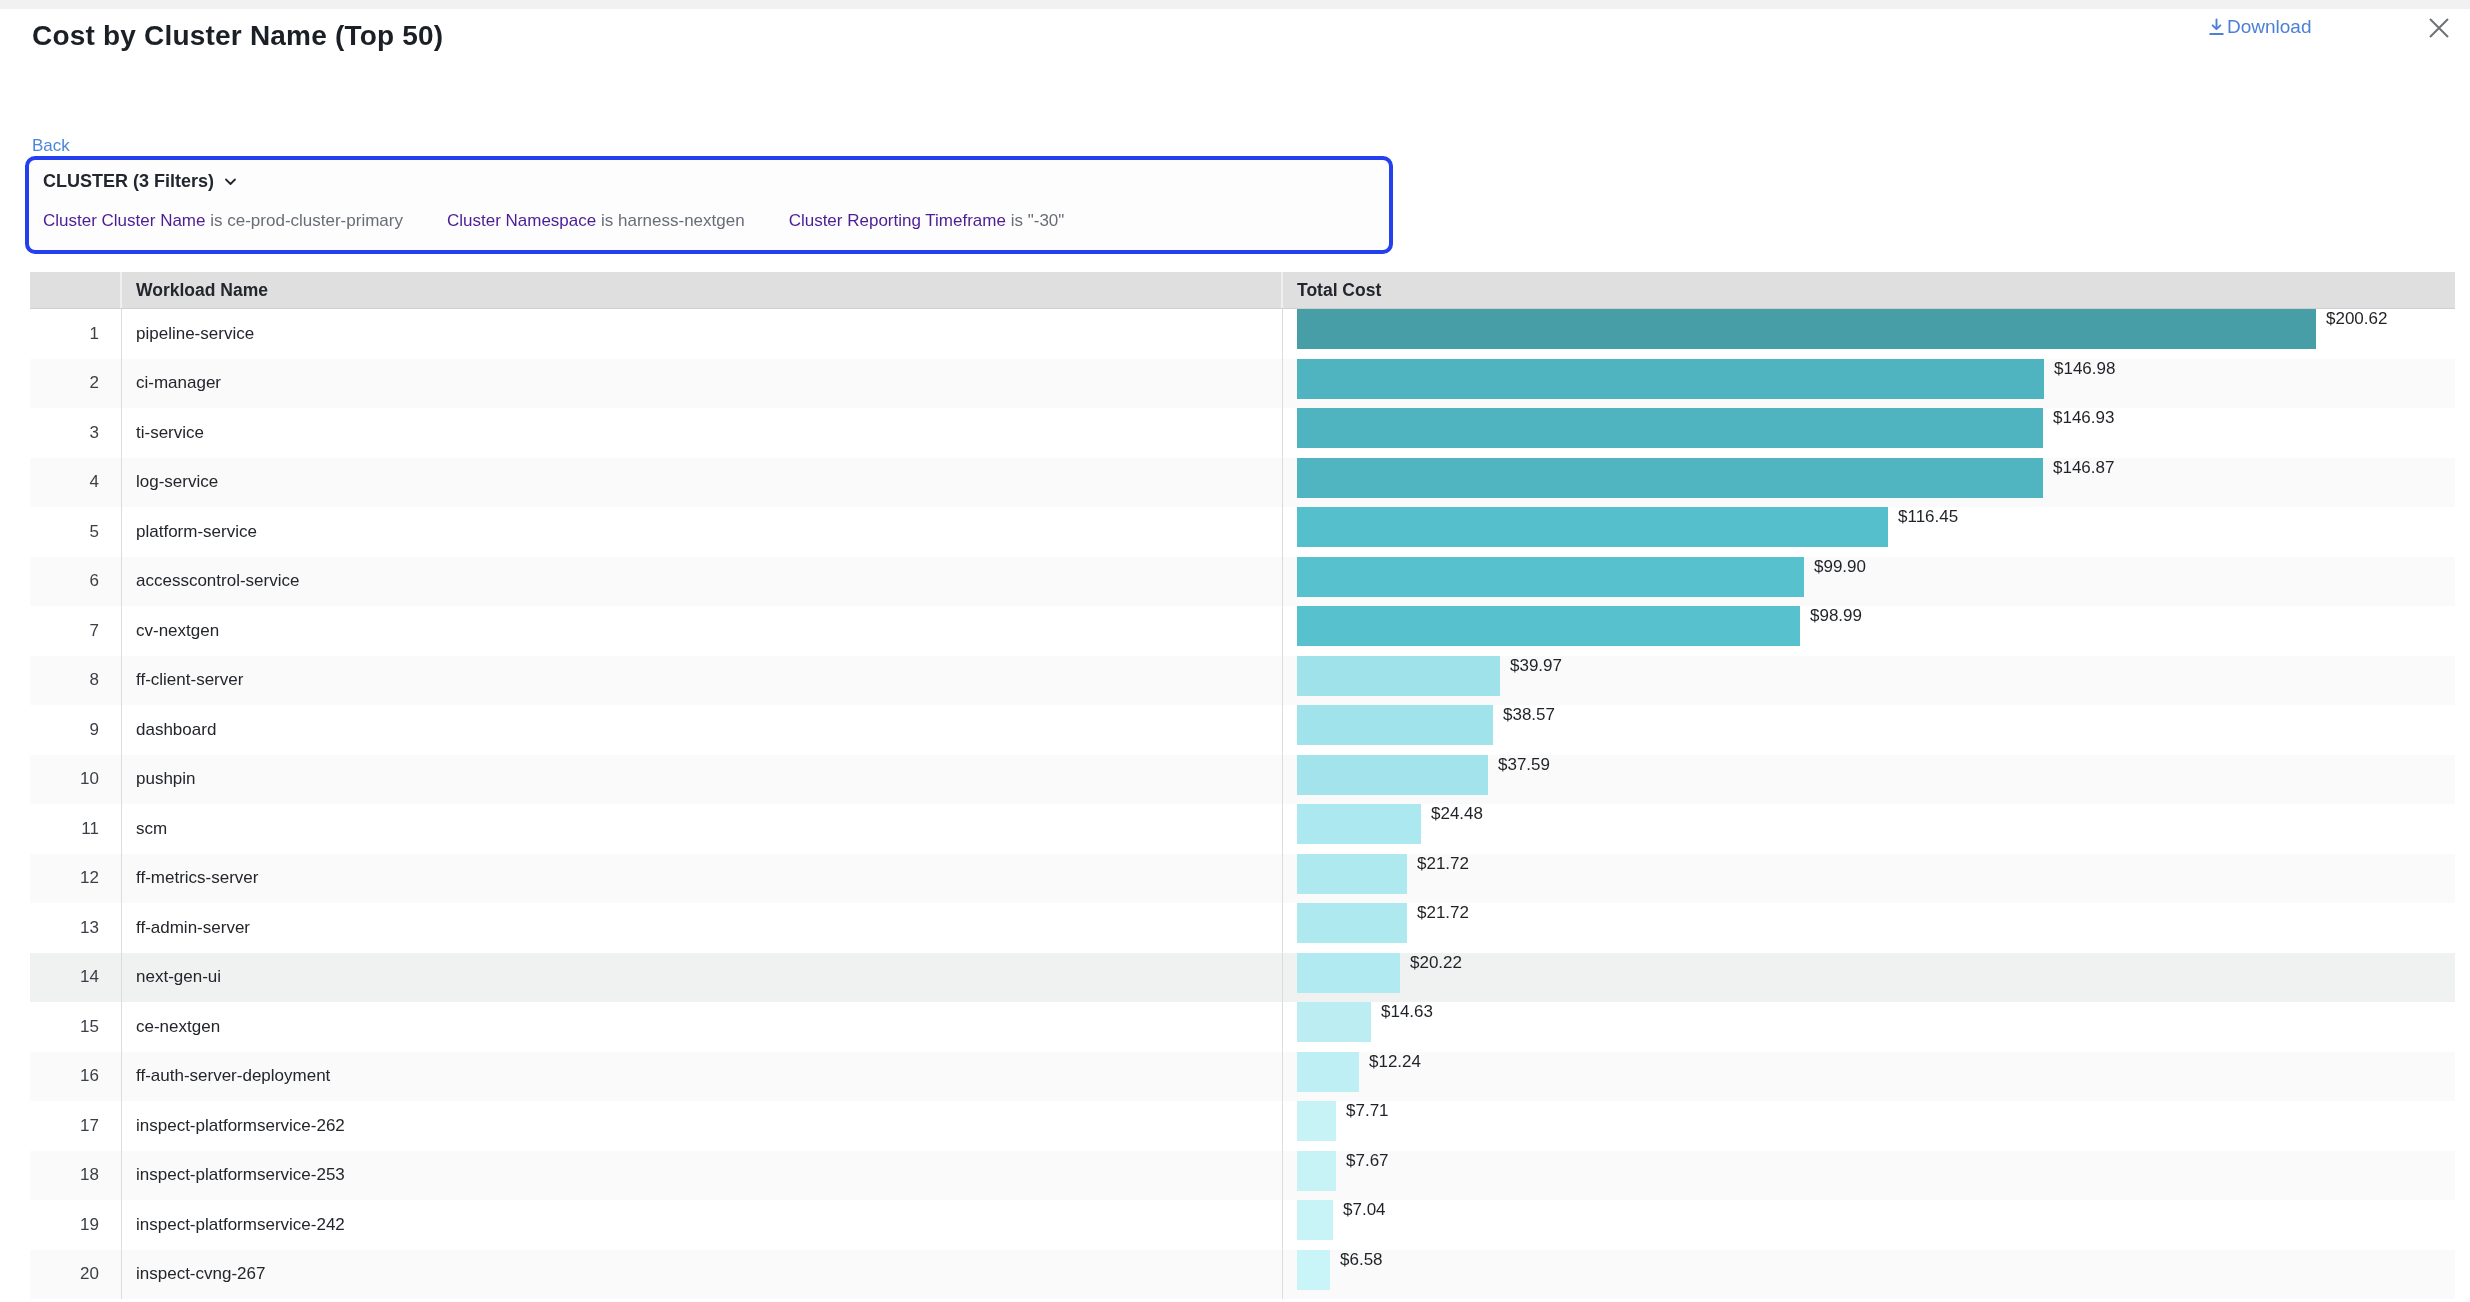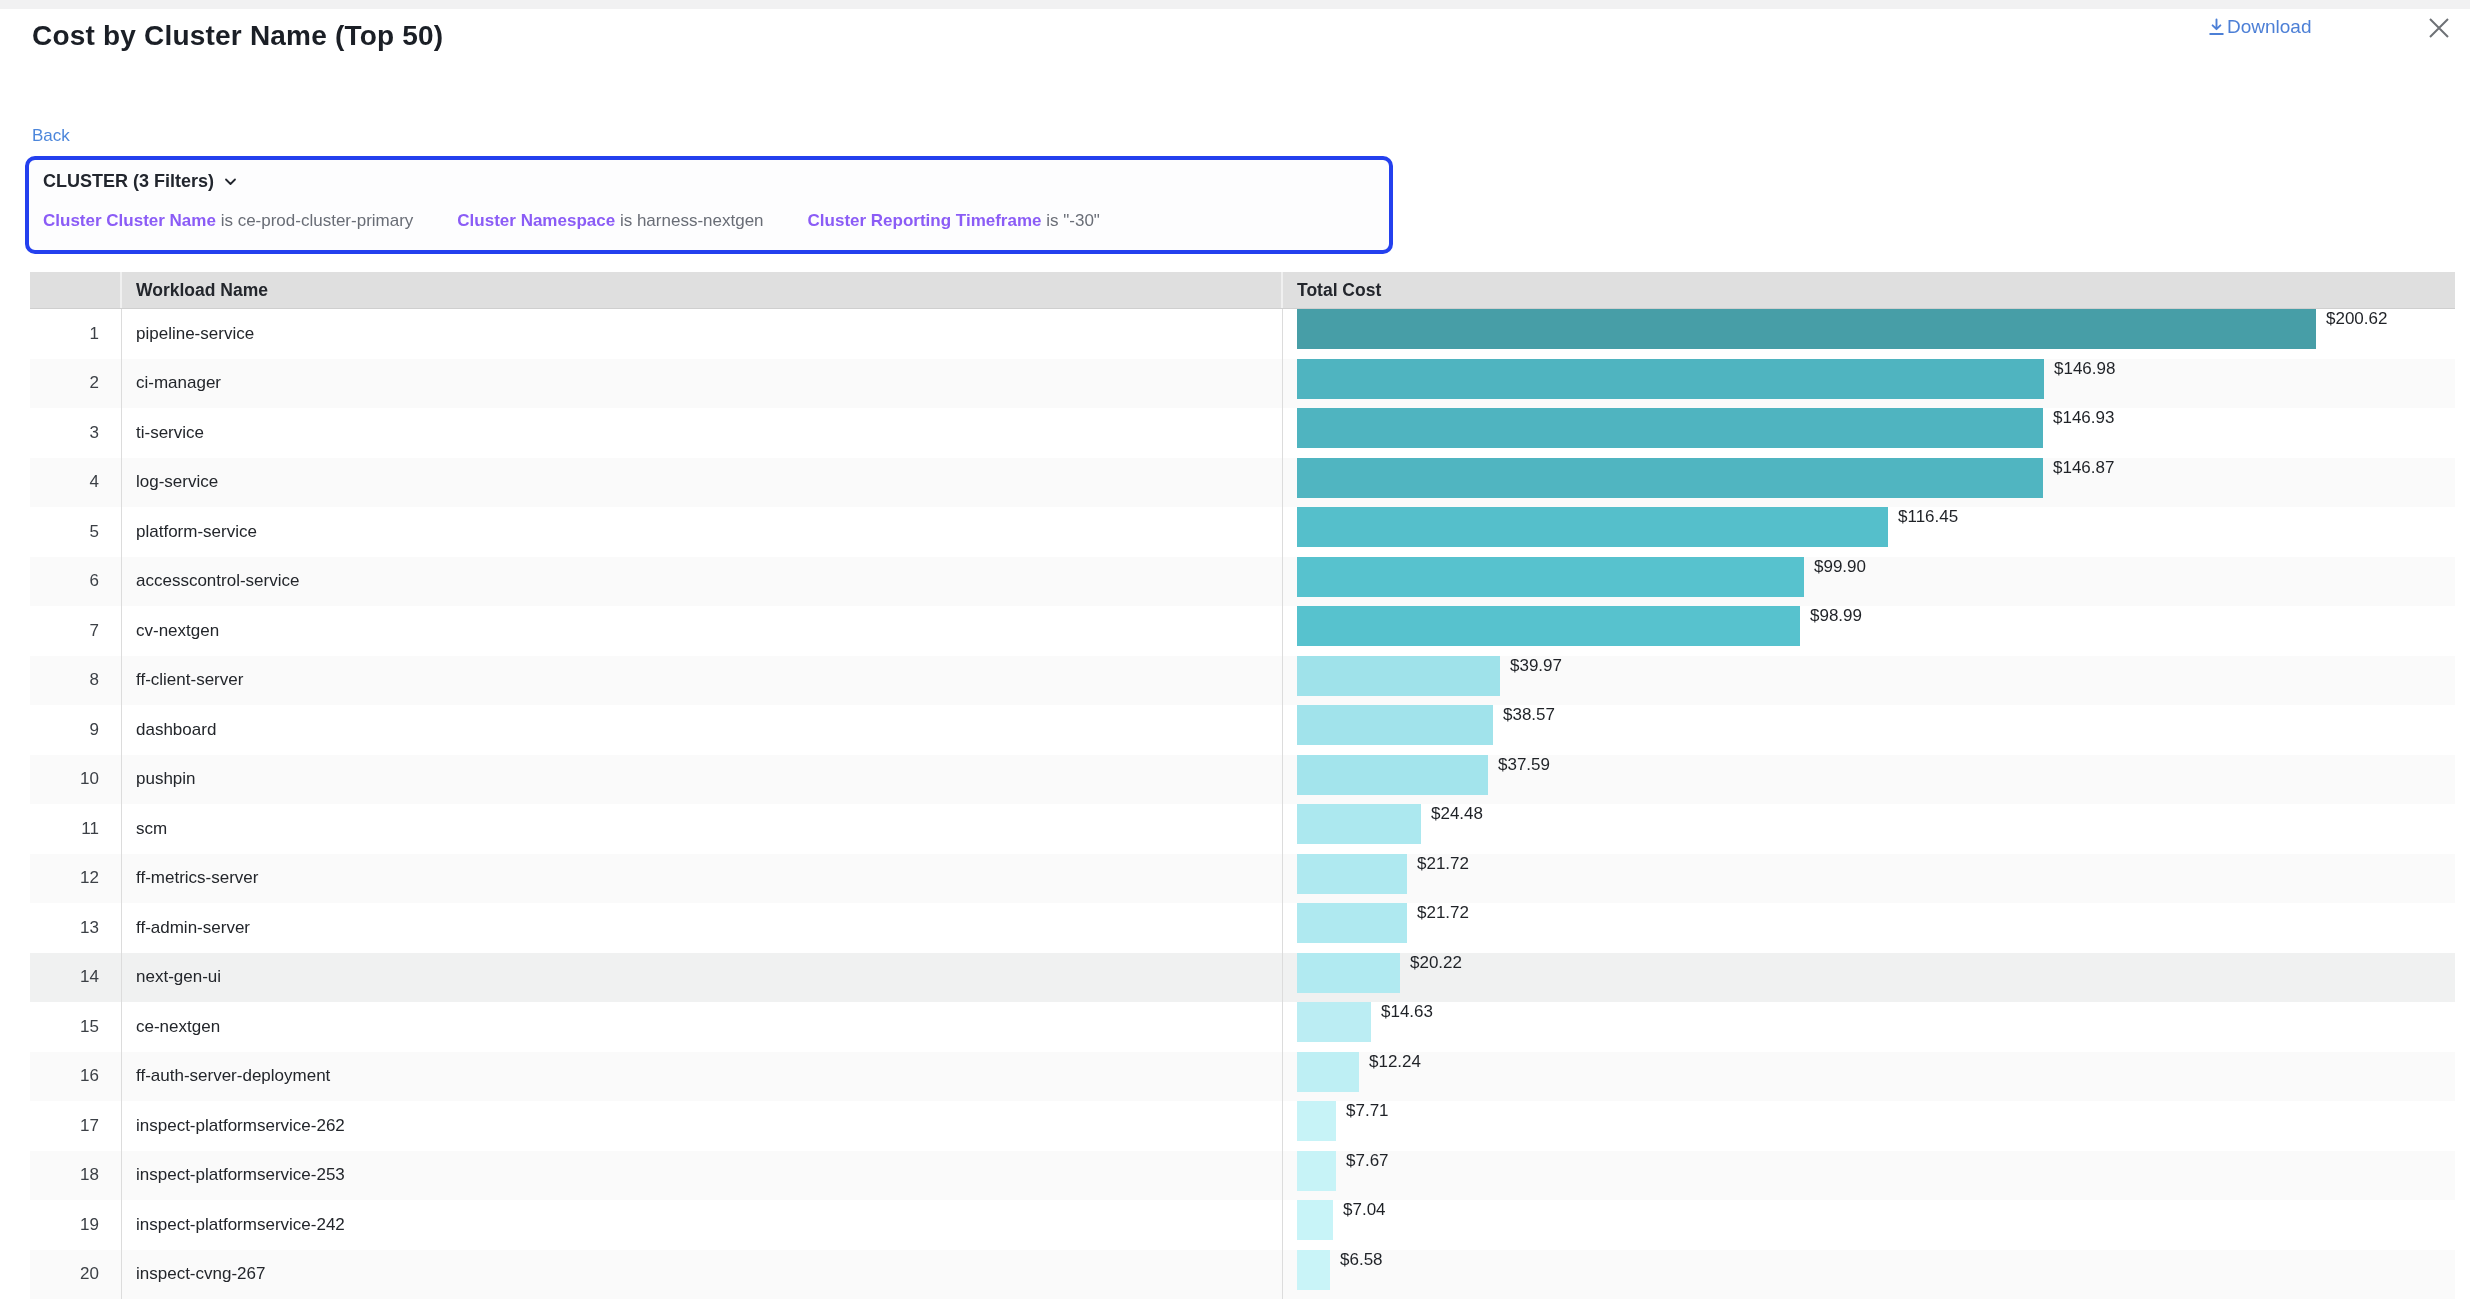--- a/index.html
+++ b/index.html
@@ -7,27 +7,27 @@
   .stage{position:relative;width:2470px;height:1302px;background:#ffffff;overflow:hidden;}
   .top-strip{position:absolute;top:0;left:0;width:2470px;height:9px;background:#F1F1F2;}
 
   .page-title{position:absolute;left:32px;top:20px;font-size:28px;font-weight:700;color:#1B1F26;letter-spacing:.2px;}
 
   .download-btn{position:absolute;left:2206px;top:16px;display:flex;align-items:center;
     color:#4C7FD6;font-size:19px;font-weight:500;cursor:pointer;background:none;border:none;padding:0;}
   .close-btn{position:absolute;left:2423px;top:12px;width:32px;height:32px;display:flex;align-items:center;
     justify-content:center;cursor:pointer;background:none;border:none;padding:0;}
 
-  .back-link{position:absolute;left:32px;top:126px;font-size:17px;color:#4C86DB;cursor:pointer;text-decoration:none;}
+  .back-link{position:absolute;left:32px;top:136px;font-size:17px;color:#4C86DB;cursor:pointer;text-decoration:none;}
 
   .filter-panel{position:absolute;left:25px;top:156px;width:1368px;height:98px;box-sizing:border-box;
     border:4px solid #2440EE;background:#FDFDFE;border-radius:10px;padding:11px 14px 0 14px;}
   .filter-summary{display:flex;align-items:center;gap:9px;font-size:18px;font-weight:600;color:#22262E;cursor:pointer;}
   .filter-list{margin-top:19px;display:flex;gap:44px;font-size:17px;color:#696D76;white-space:nowrap;}
-  .filter-chip .f-field{font-weight:700;color:#8b5cf6;margin-top:44px;}
+  .filter-chip .f-field{font-weight:400;color:#4c1d95;margin-top:44px;}
   .filter-chip .f-op,.filter-chip .f-val{font-weight:400;}
 
   .cost-table{position:absolute;left:30px;top:272px;width:2425px;}
   .thead{display:flex;height:37px;background:#DFDFDF;border-bottom:1px solid #CFCFCF;box-sizing:border-box;
     font-size:17.5px;font-weight:700;color:#23262C;}
   .th-num{width:92px;height:100%;border-right:2px solid #F0F0F0;box-sizing:border-box;}
   .th-name{flex:1;display:flex;align-items:center;padding-left:14px;border-right:2px solid #F0F0F0;box-sizing:border-box;}
   .th-cost{width:1172px;display:flex;align-items:center;padding-left:14px;box-sizing:border-box;}
 
   .tbody .row{display:flex;height:49.5px;background:#ffffff;}

